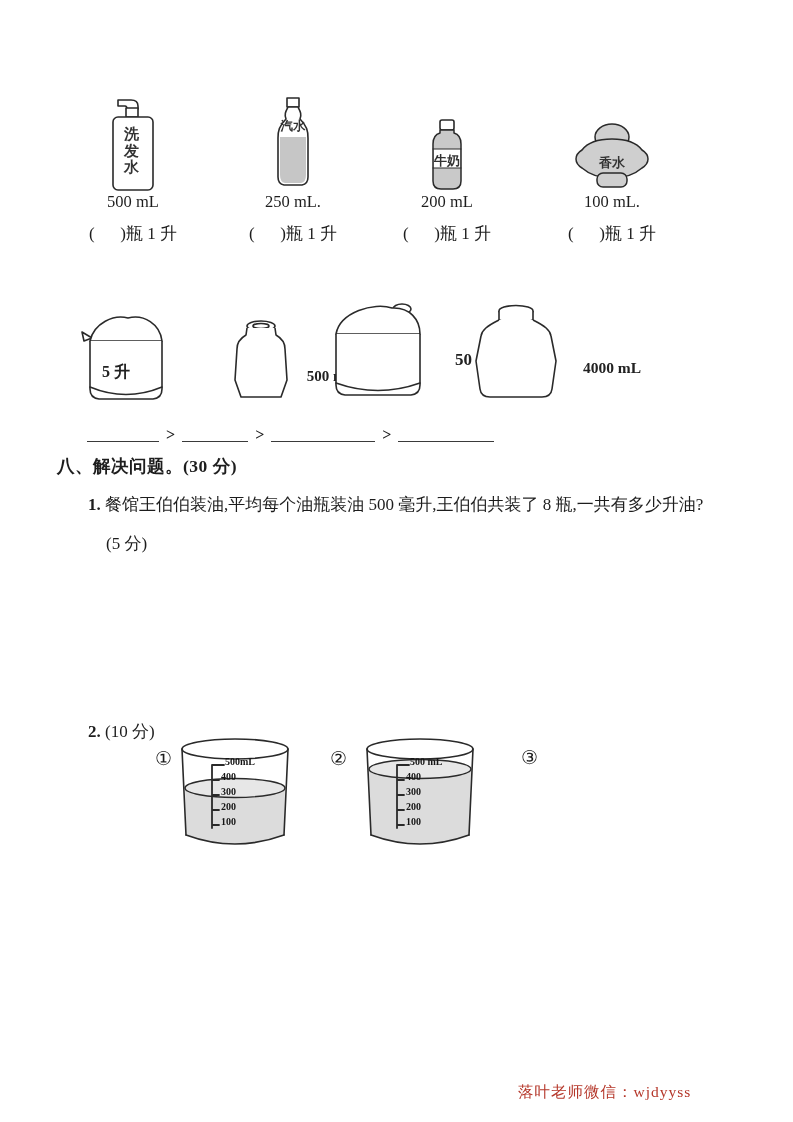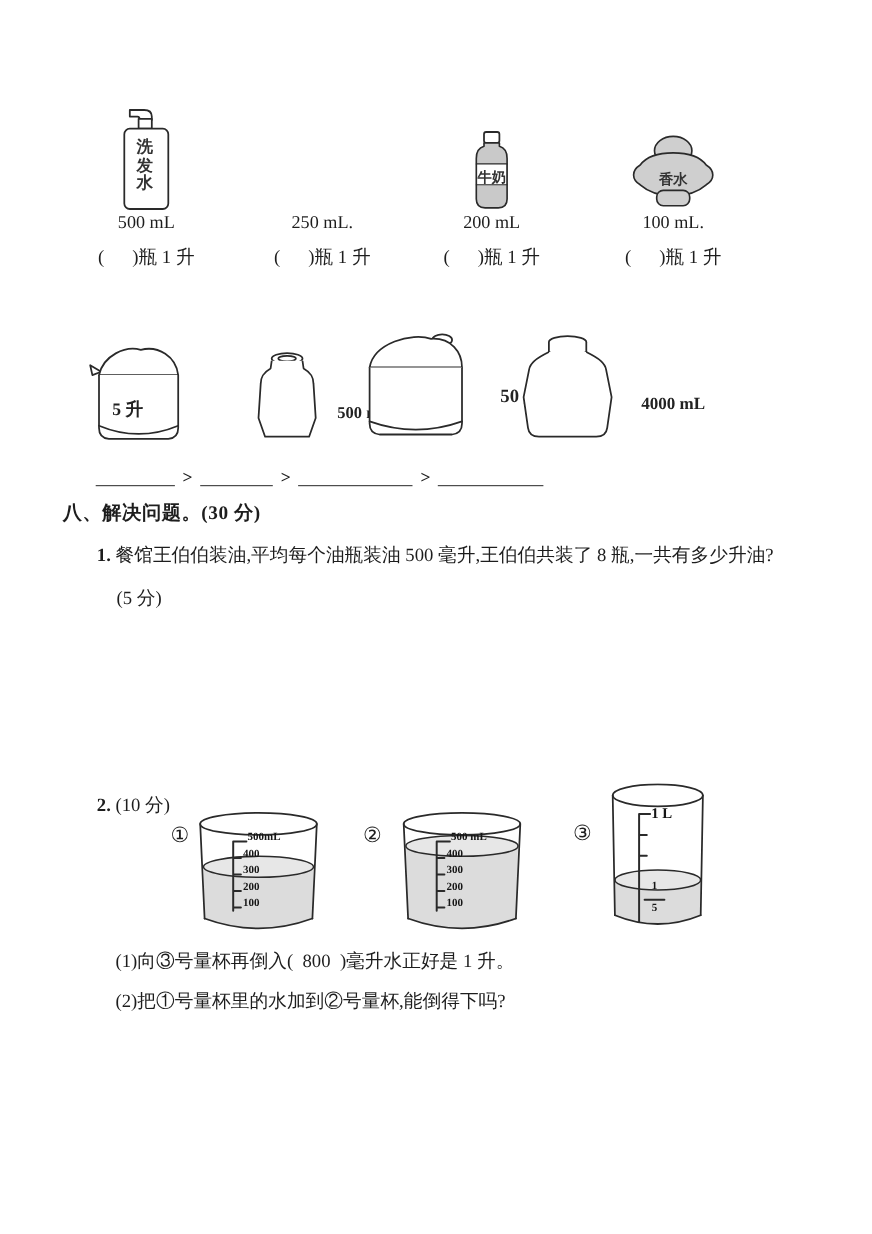--- a/index.html
+++ b/index.html
@@ -60,20 +60,28 @@
         <rect class="fw" x="18" y="12" width="12" height="9"></rect>
         <rect class="fw" x="5" y="21" width="40" height="73" rx="5"></rect>
       </svg>
       <div class="bottle-label v-label" style="top:30px;">洗发水</div>
     </div>
     <div class="vol">500 mL</div>
     <div class="ans pre">(      )瓶 1 升</div>
   </div>
 
   <div class="q6col" style="left:213px;">
+    <div class="art">
+      <svg width="46" height="94" viewBox="0 0 46 94">
+        <rect class="fw" x="17" y="2" width="12" height="9"></rect>
+        <path class="fw" d="M18,11 C16,15 14,18 16,23 C9,30 8,35 8,42 L8,81 Q8,88 14,89 L32,89 Q38,88 38,81 L38,42 C38,35 37,30 30,23 C32,18 30,15 28,11 Z"></path>
+        <path class="wt" d="M10,41 L36,41 L36,79 Q36,86 31,87 L15,87 Q10,86 10,79 Z" style="fill:#c6c6c6;"></path>
+      </svg>
+      <div class="bottle-label" style="top:22px; font-size:12.5px; white-space:nowrap;">汽水</div>
+    </div>
     <div class="vol">250 mL.</div>
     <div class="ans pre">(      )瓶 1 升</div>
   </div>
 
   <div class="q6col" style="left:367px;">
     <div class="art">
       <svg width="38" height="74" viewBox="0 0 38 74" style="top:22px;">
         <rect class="fw" x="12" y="2" width="14" height="10" rx="2"></rect>
         <path class="fg" d="M12,12 L12,15 Q5,17 5,26 L5,63 Q5,71 13,71 L25,71 Q33,71 33,63 L33,26 Q33,17 26,15 L26,12 Z"></path>
         <rect x="6" y="31" width="26" height="19" fill="#ffffff"></rect>
@@ -191,32 +199,17 @@
       <path class="ln" d="M34,27 L46,27 M34,27 L34,90 M34,42 L41,42 M34,57 L41,57 M34,72 L41,72 M34,87 L41,87" style="stroke-width:1.8;"></path>
     </svg>
     <span class="tick-label" style="left:47px; top:18px;">500 mL</span>
     <span class="tick-label" style="left:43px; top:33px;">400</span>
     <span class="tick-label" style="left:43px; top:48px;">300</span>
     <span class="tick-label" style="left:43px; top:63px;">200</span>
     <span class="tick-label" style="left:43px; top:78px;">100</span>
   </div>
 
   <span class="abs circ" style="left:521px; top:746px;">③</span>
-  <div class="cup" style="left:552px; top:712px; width:92px; height:142px;">
-    <svg width="92" height="142" viewBox="0 0 92 142">
-      <ellipse class="fw" cx="46" cy="11" rx="41" ry="10"></ellipse>
-      <path class="wt" d="M7,88 L7,120 Q46,136 85,120 L85,88 A39,9 0 0 1 7,88 Z"></path>
-      <ellipse cx="46" cy="88" rx="39" ry="9" fill="#e7e7e7" stroke="#2a2a2a" stroke-width="1.4"></ellipse>
-      <path class="ln" d="M5,11 L7,120"></path>
-      <path class="ln" d="M87,11 L85,120"></path>
-      <path class="ln" d="M7,120 Q46,136 85,120"></path>
-      <path class="ln" d="M29,28 L39,28 M29,28 L29,126 M29,47 L36,47 M29,66 L36,66 M34,106 L52,106" style="stroke-width:1.8;"></path>
-    </svg>
-    <span class="tick-label" style="left:40px; top:20px; font-size:13.5px;">1 L</span>
-    <span class="tick-label" style="left:34px; top:88px; width:18px; text-align:center;">1</span>
-    <span class="tick-label" style="left:34px; top:108px; width:18px; text-align:center;">5</span>
-  </div>
-
-  <div class="abs subq pre" style="left:105px; top:862px;">(1)向③号量杯再倒入(  800  )毫升水正好是 1 升。</div>
-  <div class="abs subq pre" style="left:105px; top:898px;">(2)把①号量杯里的水加到②号量杯,能倒得下吗?</div>
-
+
+
+  <div class="footer">落叶老师微信：wjdyyss</div>
 
 </div>
 
 </body></html>

